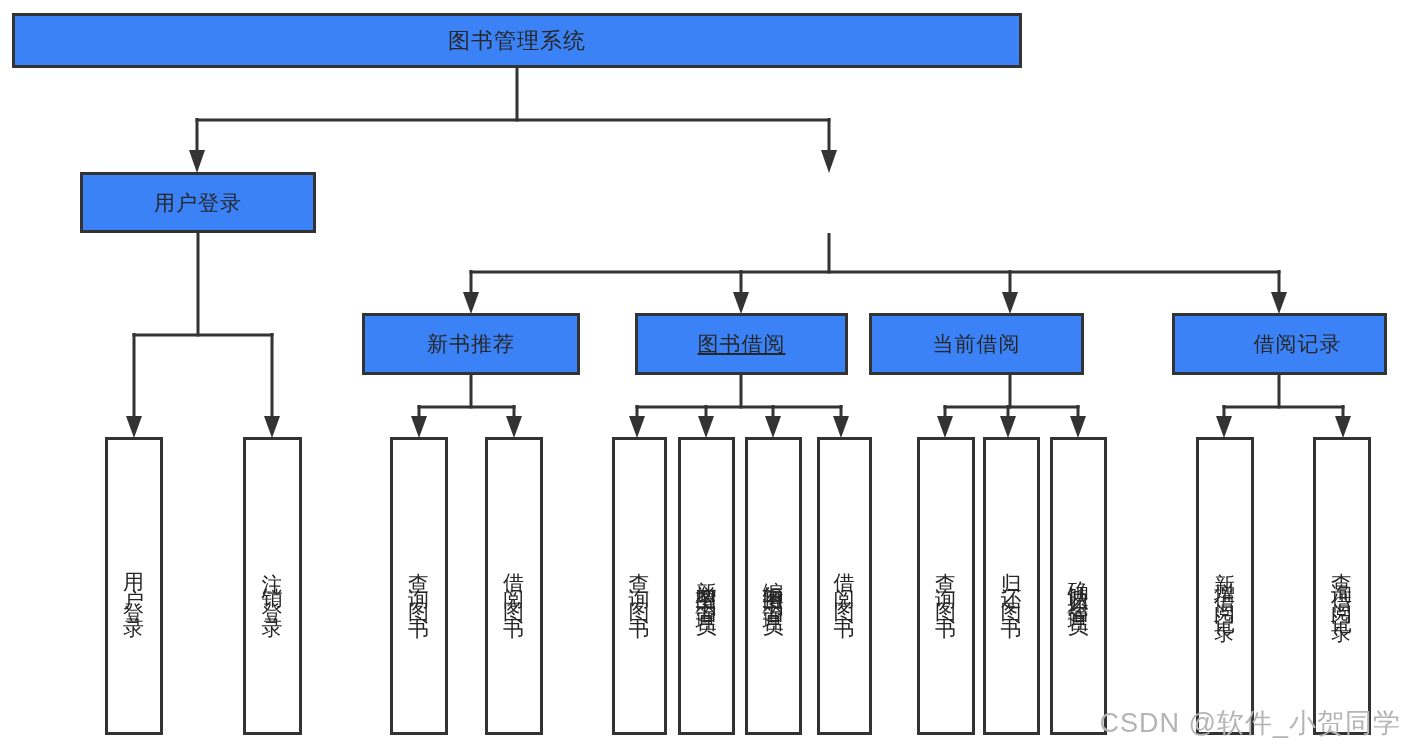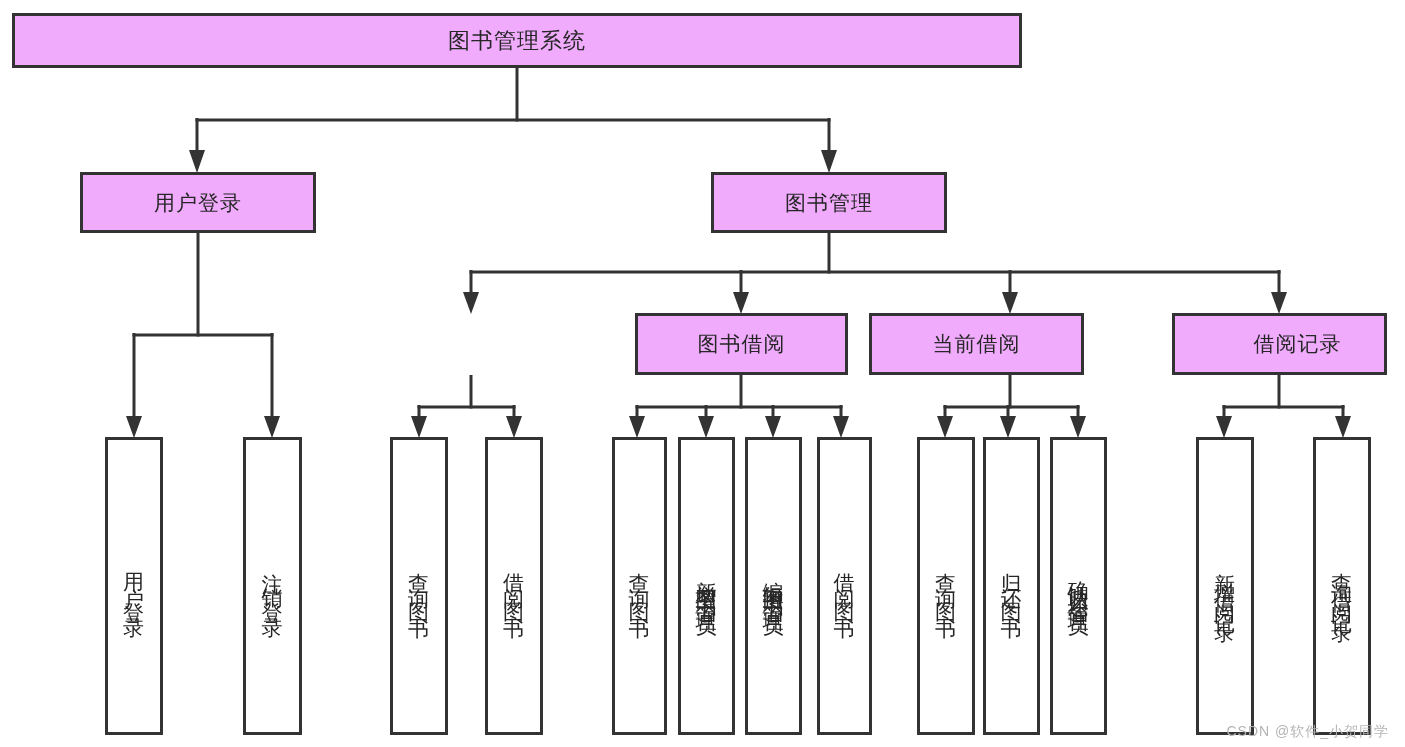--- a/index.html
+++ b/index.html
@@ -20,21 +20,21 @@
   }
   .connector-layer{
     position:absolute;left:0;top:0;width:1405px;height:747px;
     pointer-events:none;
   }
   .connector-layer line{stroke:var(--line);stroke-width:3;}
   .connector-layer polygon{fill:var(--line);stroke:none;}
   .node{
     position:absolute;
     border:3px solid var(--box-border);
-    background:#f0abfc;
+    background:#3b82f6;
     display:flex;align-items:center;justify-content:center;
     box-sizing:border-box;
     letter-spacing:1px;
   }
   .node.root{font-size:22px;}
   .node.lvl{font-size:21px;}
   .leaf{
     position:absolute;
     border:3px solid var(--box-border);
     background:#ffffff;
@@ -46,22 +46,22 @@
     text-orientation:mixed;
     font-size:21px;
     line-height:1;
     white-space:nowrap;
   }
   .v4{letter-spacing:15px;}
   .v6{letter-spacing:10px;}
   .v9{letter-spacing:5px;}
   .watermark{
     position:absolute;
-    right:16px;bottom:6px;
-    font-size:14px;
+    right:4px;bottom:6px;
+    font-size:27px;
     color:var(--watermark);
     letter-spacing:1px;
     white-space:nowrap;
     margin-left:16px;
   }
 </style>
 </head>
 <body>
 
 <div id="canvas">
@@ -142,25 +142,25 @@
     </g>
   </svg>
 
   <div class="node root" style="left:12px;top:13px;width:1010px;height:55px;">
     <span>图书管理系统</span>
   </div>
 
   <div class="node lvl" style="left:80px;top:172px;width:236px;height:61px;">
     <span>用户登录</span>
   </div>
-  <div class="node lvl" style="left:711px;top:172px;width:236px;height:61px;">
-    <span>图书管理</span>
-  </div>
-
-  <div class="node lvl" style="left:635px;top:313px;width:213px;height:62px;">
+
+  <div class="node lvl" style="left:362px;top:313px;width:218px;height:62px;">
+    <span>新书推荐</span>
+  </div>
+  <div class="node lvl" style="left:635px;top:313px;width:213px;height:62px;text-decoration:underline;">
     <span>图书借阅</span>
   </div>
   <div class="node lvl" style="left:869px;top:313px;width:215px;height:62px;">
     <span>当前借阅</span>
   </div>
   <div class="node lvl" style="left:1172px;top:313px;width:215px;height:62px;padding-left:36px;">
     <span>借阅记录</span>
   </div>
 
   <div class="leaf" style="left:105px;top:437px;width:58px;height:298px;">

